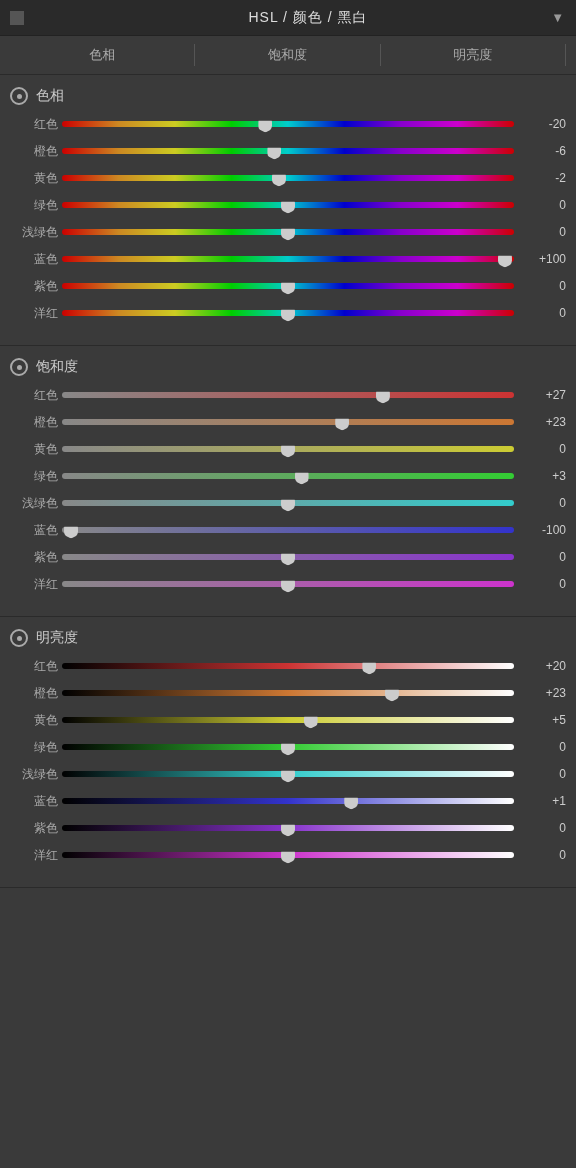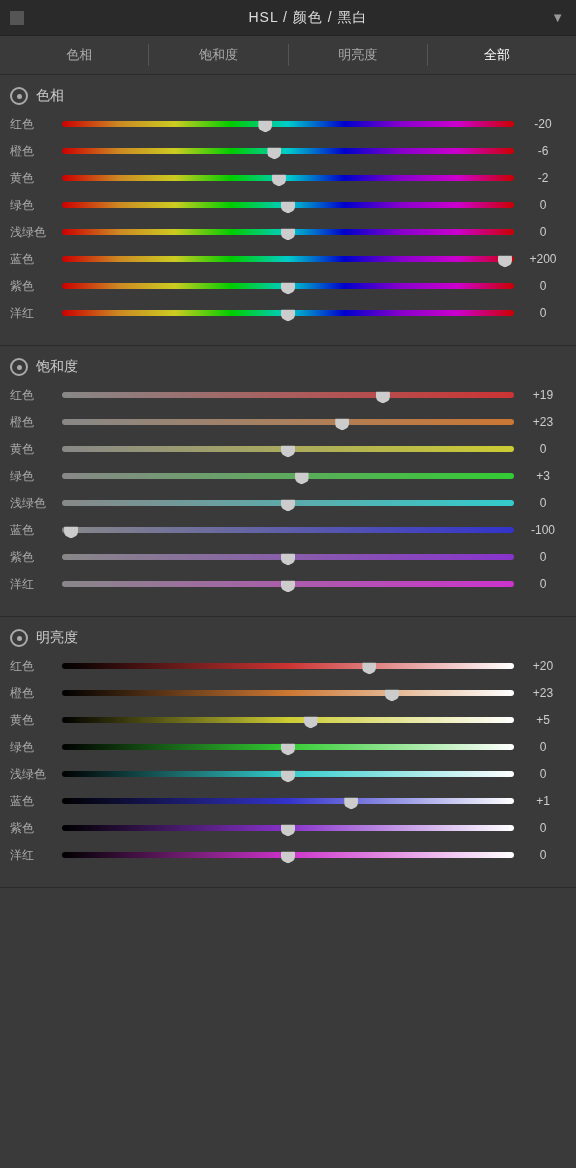--- a/index.html
+++ b/index.html
@@ -98,20 +98,21 @@
     }
 
     .slider-row {
       display: flex;
       align-items: center;
       margin: 5px 0;
       height: 22px;
     }
     .slider-label {
       width: 48px;
+      text-align: right;
       color: #aaa;
       font-size: 12px;
       margin-right: 4px;
       flex-shrink: 0;
     }
     .slider-track-wrap {
       flex: 1;
       height: 16px;
       position: relative;
       display: flex;
@@ -129,21 +130,21 @@
       transform: translate(-50%, -50%);
       width: 14px;
       height: 17px;
       background: #ccc;
       border-radius: 7px 7px 7px 7px;
       clip-path: polygon(0% 30%, 100% 30%, 100% 80%, 50% 100%, 0% 80%);
       cursor: pointer;
     }
     .slider-value {
       width: 46px;
-      text-align: center;
+      text-align: right;
       color: #ccc;
       font-size: 12px;
       margin-left: 6px;
       flex-shrink: 0;
     }
 
     
     .hue-red    { background: linear-gradient(to right, #c00, #c82, #cc2, #0c0, #0cc, #00c, #80c, #c0c, #c00); }
     .hue-orange { background: linear-gradient(to right, #c00, #c82, #cc2, #0c0, #0cc, #00c, #80c, #c0c, #c00); }
     .hue-yellow { background: linear-gradient(to right, #c00, #c82, #cc2, #0c0, #0cc, #00c, #80c, #c0c, #c00); }
@@ -182,21 +183,20 @@
   <span class="dropdown-icon">▼</span>
 </div>
 
 <div class="tabs-row">
   <div class="tab">色相</div>
   <div class="tab-separator"></div>
   <div class="tab">饱和度</div>
   <div class="tab-separator"></div>
   <div class="tab">明亮度</div>
   <div class="tab-separator"></div>
-  <div class="tab active">全部</div>
 </div>
 
 <div id="sections-container">
     <div class="section">
       <div class="section-header">
         <div class="target-icon"></div>
         <span class="section-title">色相</span>
       </div>
       <div class="slider-row">
         <span class="slider-label">红色</span>
@@ -243,21 +243,21 @@
         </div>
         <span class="slider-value">0</span>
       </div>
       <div class="slider-row">
         <span class="slider-label">蓝色</span>
         <div class="slider-track-wrap">
           <div class="slider-track hue-blue">
             <div class="slider-thumb" style="left: 98%;"></div>
           </div>
         </div>
-        <span class="slider-value">+200</span>
+        <span class="slider-value">+100</span>
       </div>
       <div class="slider-row">
         <span class="slider-label">紫色</span>
         <div class="slider-track-wrap">
           <div class="slider-track hue-purple">
             <div class="slider-thumb" style="left: 50%;"></div>
           </div>
         </div>
         <span class="slider-value">0</span>
       </div>
@@ -276,21 +276,21 @@
         <div class="target-icon"></div>
         <span class="section-title">饱和度</span>
       </div>
       <div class="slider-row">
         <span class="slider-label">红色</span>
         <div class="slider-track-wrap">
           <div class="slider-track sat-red">
             <div class="slider-thumb" style="left: 71%;"></div>
           </div>
         </div>
-        <span class="slider-value">+19</span>
+        <span class="slider-value">+27</span>
       </div>
       <div class="slider-row">
         <span class="slider-label">橙色</span>
         <div class="slider-track-wrap">
           <div class="slider-track sat-orange">
             <div class="slider-thumb" style="left: 62%;"></div>
           </div>
         </div>
         <span class="slider-value">+23</span>
       </div>

